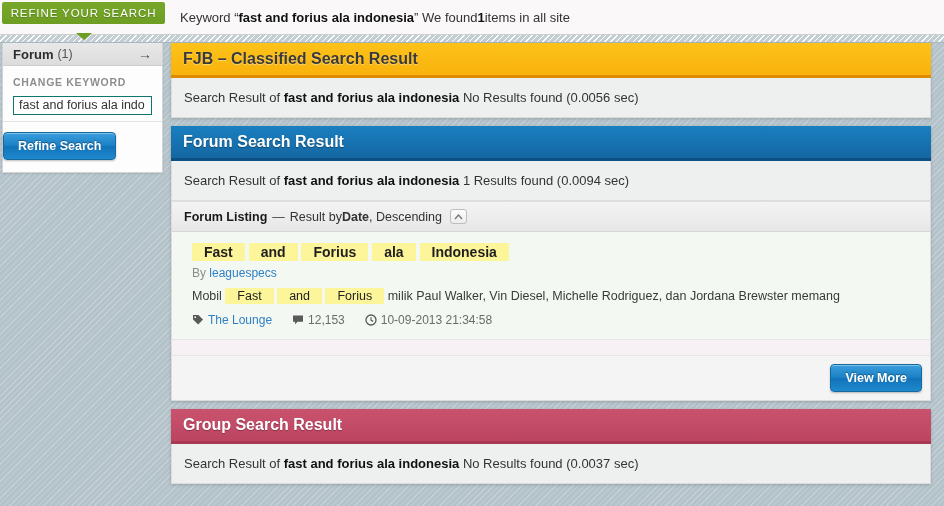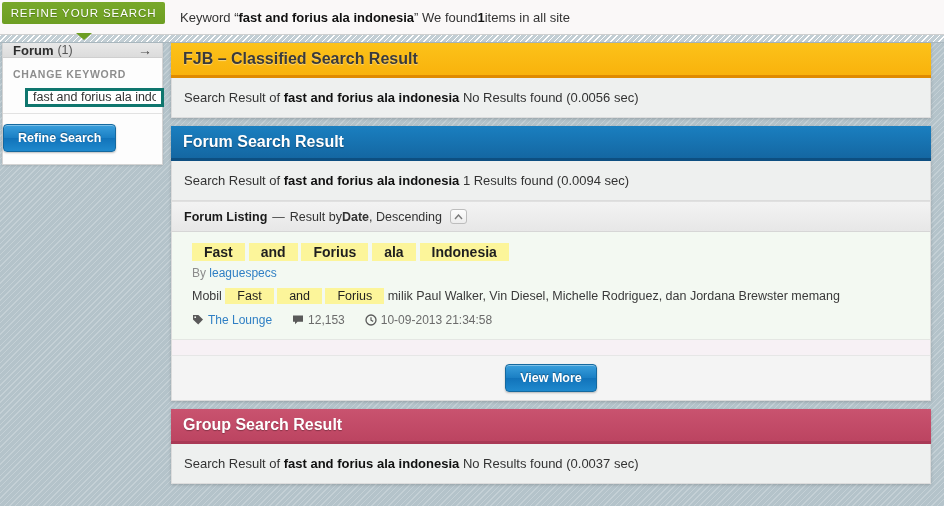--- a/index.html
+++ b/index.html
@@ -68,44 +68,43 @@
   
   #sidebar {
     position: absolute; left: 2px; top: 43px;
     width: 161px;
     background: #ffffff;
     border: 1px solid #d3d3d3;
     border-top: none;
     box-shadow: 0 1px 2px rgba(0,0,0,0.10);
   }
   .forum-row {
-    height: 15px;
+    height: 23px;
     background: linear-gradient(to bottom, #e8e8e8 0%, #dcdcdc 100%);
     border-bottom: 1px solid #cfcfcf;
     display: flex; align-items: center;
     padding: 0 10px;
     cursor: pointer;
   }
   .forum-row .fl { font-size: 13px; font-weight: bold; color: #2d2d2d; }
   .forum-row .fc { font-size: 12.5px; color: #555; margin-left: 4px; }
   .forum-row .arr { margin-left: auto; font-size: 14px; color: #4a4a4a; }
   #change-kw-block { padding: 10px 10px 6px 10px; background:#fdfdfd; }
   .chg-label {
     font-size: 10.5px; letter-spacing: 0.7px;
     color: #8d8d8d; font-weight: bold; margin-bottom: 7px;
   }
   #kw-input {
     width: 139px; height: 19px;
-    border: 3px solid #0f766e;
+    border: 1px solid #0f766e;
     font-size: 12.5px; color: #333;
     padding: 0 5px;
     font-family: "Liberation Sans", sans-serif;
     outline: none;
     background: #ffffff;
-    margin-left: 12px;
   }
   #refine-btn-wrap {
     border-top: 1px solid #e2e2e2;
     padding: 10px 0 12px 0;
     display: flex; justify-content: flex-start;
     background: #fdfdfd;
   }
   .blue-btn {
     background: linear-gradient(to bottom, #3a9fdc 0%, #1a7fc4 50%, #1173ba 51%, #1f89cd 100%);
     border: 1px solid #15699f;
@@ -204,21 +203,21 @@
     border-left: 1px solid #dcdcdc;
     border-right: 1px solid #dcdcdc;
     border-bottom: 1px solid #e6e6e6;
   }
   .foot-row {
     background: #f4f4f4;
     border-left: 1px solid #dcdcdc;
     border-right: 1px solid #dcdcdc;
     border-bottom: 1px solid #dcdcdc;
     padding: 8px 8px;
-    display: flex; justify-content: center;
+    display: flex; justify-content: flex-end;
   }
 </style>
 </head>
 <body>
 
 <div id="page">
 
   <div id="topbar">
     <div id="refine-tab">
       <span>REFINE YOUR SEARCH</span>

